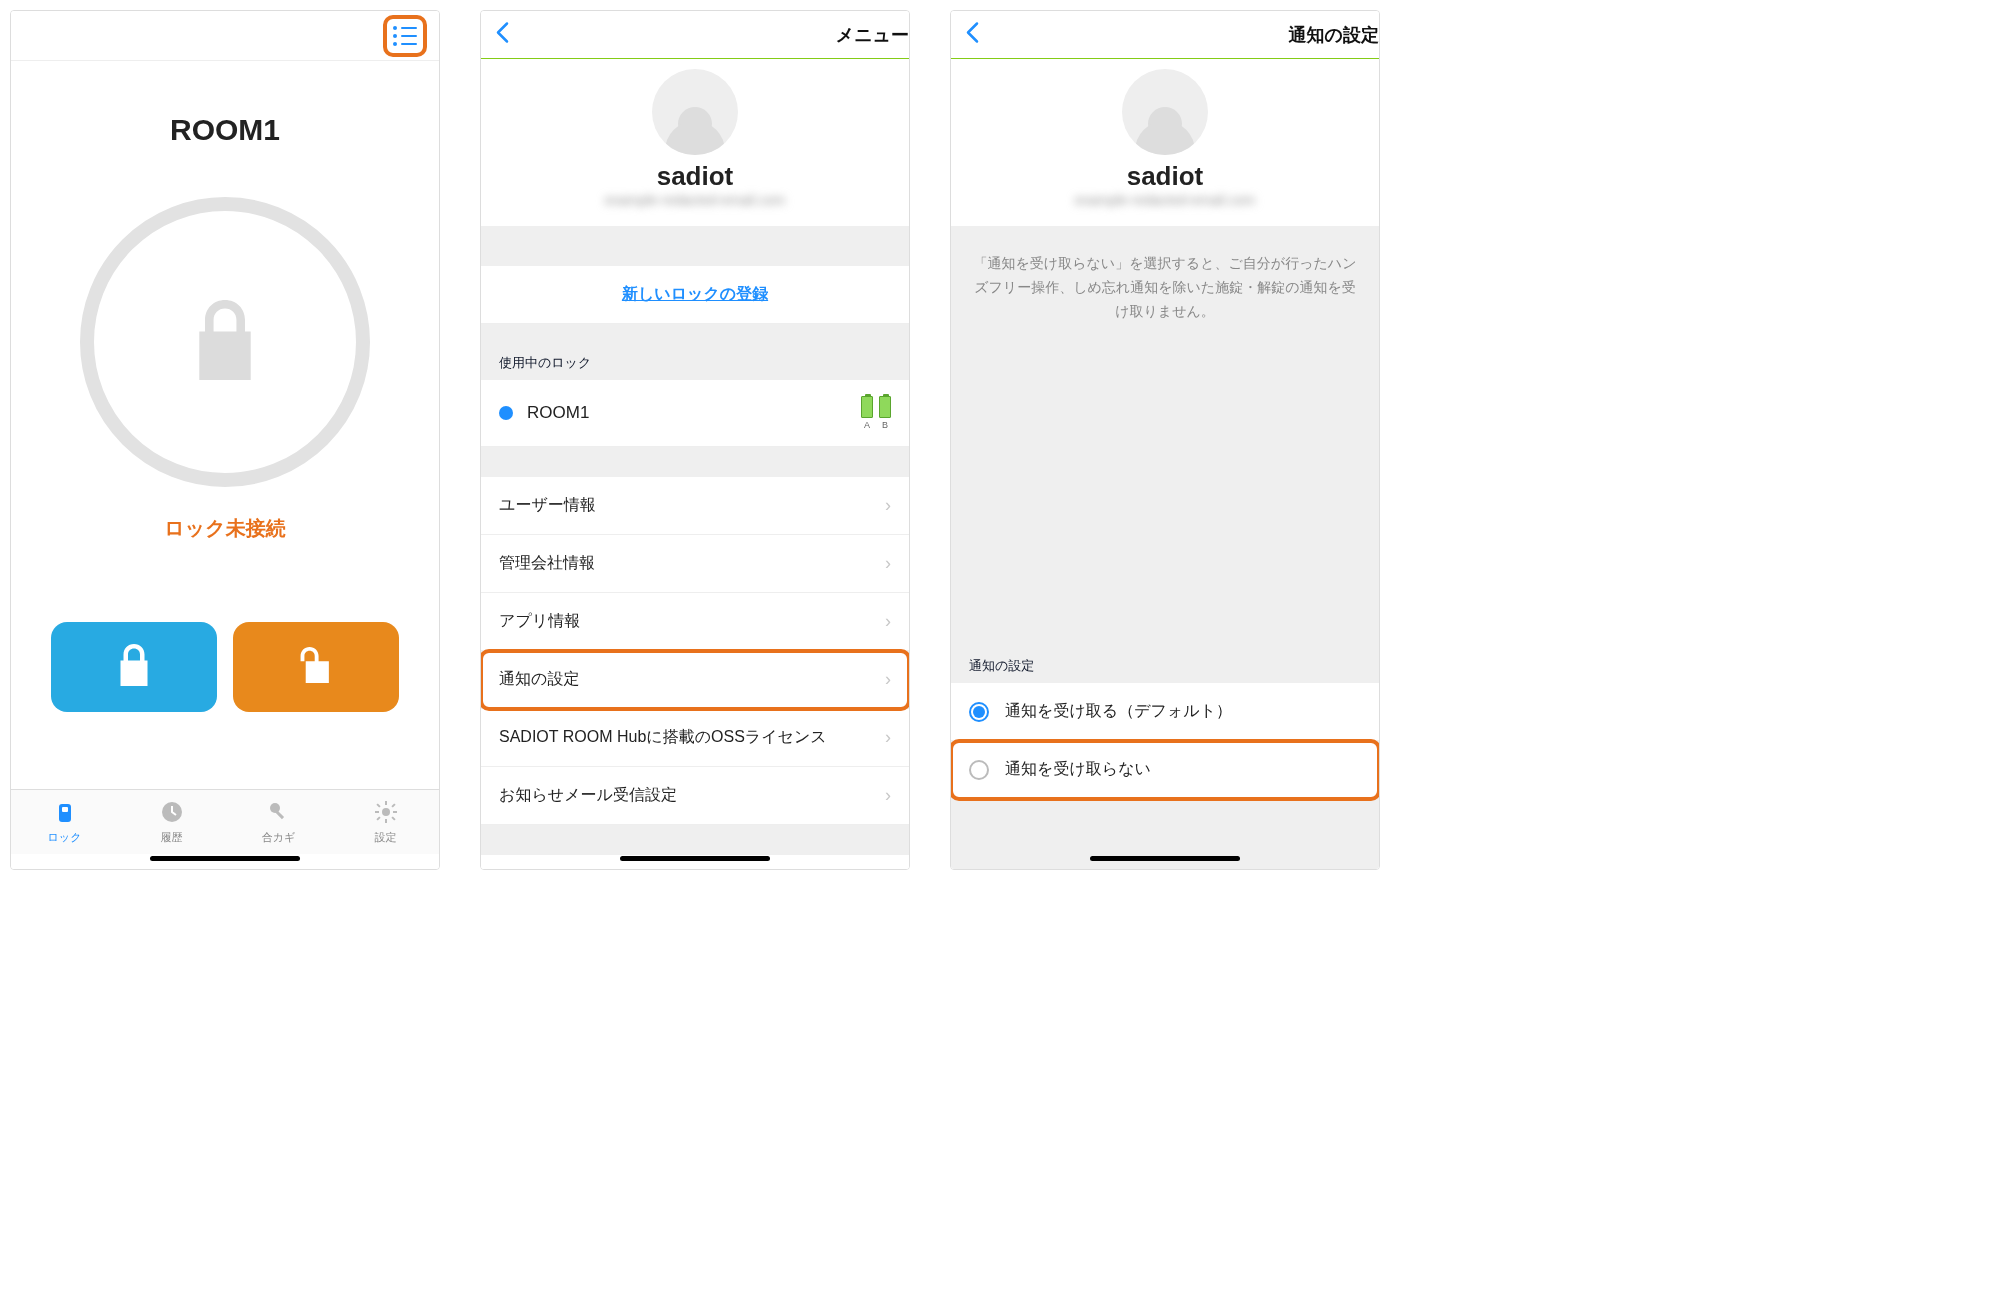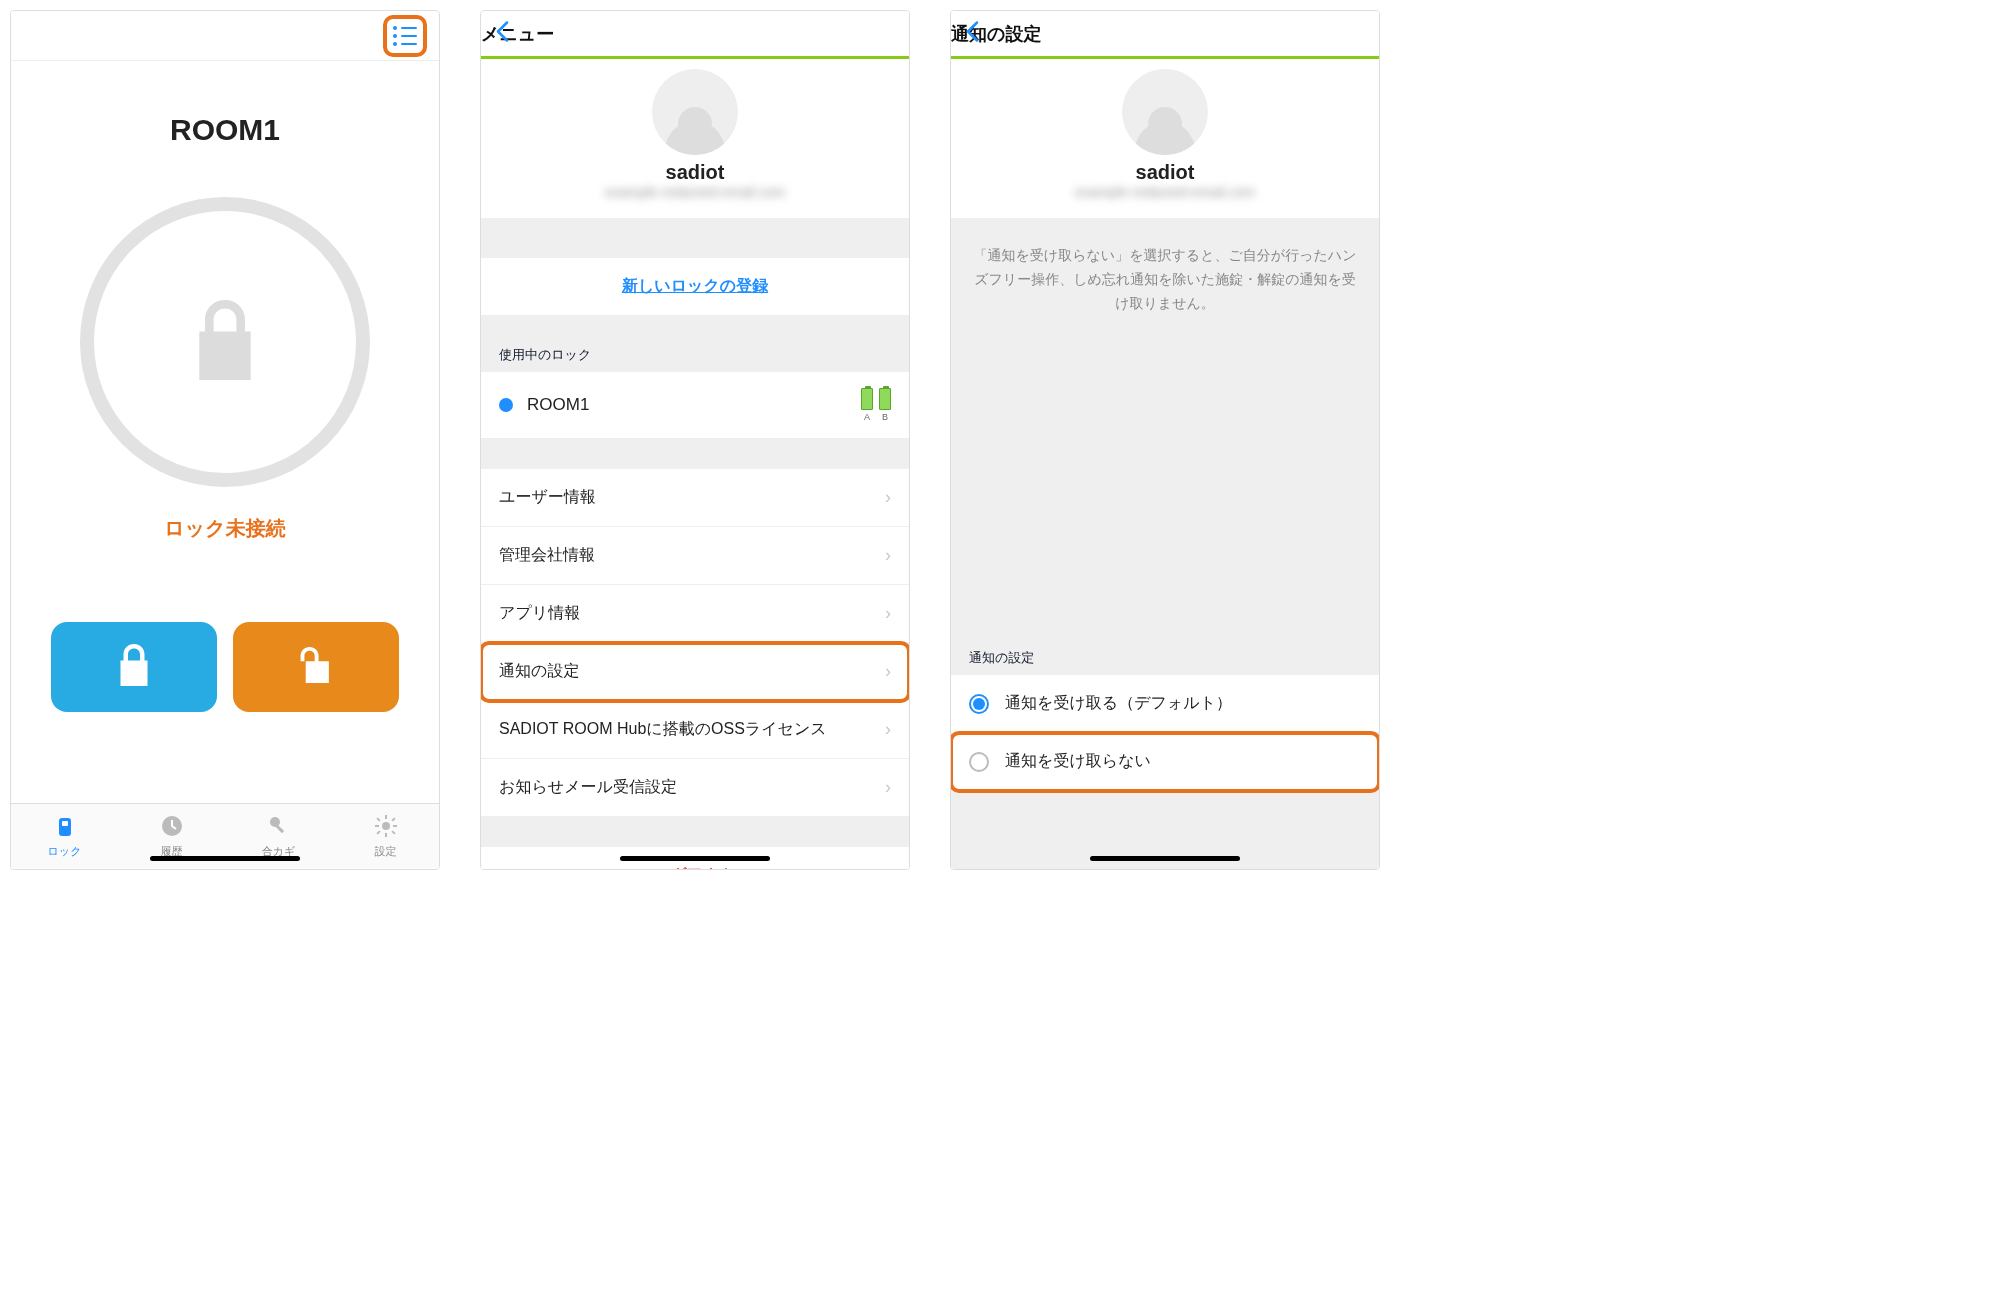--- a/index.html
+++ b/index.html
@@ -60,46 +60,46 @@
   }
   .lock-icon-lg svg { width:70px; height:80px; }
   .status-text { text-align:center; color:#e8711c; font-size:20px; font-weight:600; margin-top:28px; }
   .action-row { display:flex; gap:16px; justify-content:center; margin-top:80px; padding:0 40px; }
   .action-btn { flex:1; height:90px; border-radius:16px; display:flex; align-items:center; justify-content:center; }
   .action-btn.blue { background:#28aae2; }
   .action-btn.orange { background:#e8891c; }
   .action-btn svg { width:36px; height:42px; }
   .tabbar {
     height:65px; border-top:1px solid #ddd; display:flex; background:#fafafa;
-    position:absolute; bottom:1px; left:0; right:0;
+    position:absolute; bottom:15px; left:0; right:0;
   }
   .tab { flex:1; display:flex; flex-direction:column; align-items:center; justify-content:center; gap:2px; }
   .tab .lbl { font-size:11px; color:#888; }
   .tab.active .lbl { color:#1f8fff; }
   .tab svg { width:24px; height:24px; }
   
   .navbar {
-    height:48px; display:flex; align-items:center; justify-content:flex-start; position:relative;
-    border-bottom:3px solid #84cc16;
+    height:48px; display:flex; align-items:center; justify-content:flex-end; position:relative;
+    border-bottom:1px solid #84cc16;
   }
   .navbar .back {
     position:absolute; left:14px; top:50%; transform:translateY(-50%);
     color:#1f8fff; font-size:26px; font-weight:300;
   }
   .navbar .title { font-size:18px; font-weight:700; color:#111; }
   .scroll { flex:1; background:#efefef; overflow:auto; }
   .profile { background:#fff; padding:10px 0 18px; text-align:center; }
   .avatar {
     width:86px; height:86px; border-radius:50%; background:#eee; margin:0 auto 6px;
     display:flex; align-items:flex-end; justify-content:center; overflow:hidden;
   }
   .avatar .head { width:34px; height:34px; background:#ddd; border-radius:50%; position:relative; top:-14px;}
   .avatar-wrap { position:relative; }
   .avatar-body { position:absolute; bottom:0; left:50%; transform:translateX(-50%); width:60px; height:34px; background:#ddd; border-radius:30px 30px 0 0; }
-  .uname { font-size:20px; font-weight:600; color:#222; }
+  .uname { font-size:26px; font-weight:600; color:#222; }
   .uemail { font-size:14px; color:#999; filter: blur(4px); user-select:none; }
   .gap { height:40px; background:#efefef; }
   .link-row {
     background:#fff; padding:18px 18px; font-size:16px; color:#222;
     display:flex; align-items:center; justify-content:space-between;
     border-bottom:1px solid #eee;
   }
   .link-row.center { justify-content:center; font-weight:600;text-decoration:underline; }
   .link-row.blue-text { color:#1f8fff; }
   .link-row.red-text { color:#e23b3b; }

